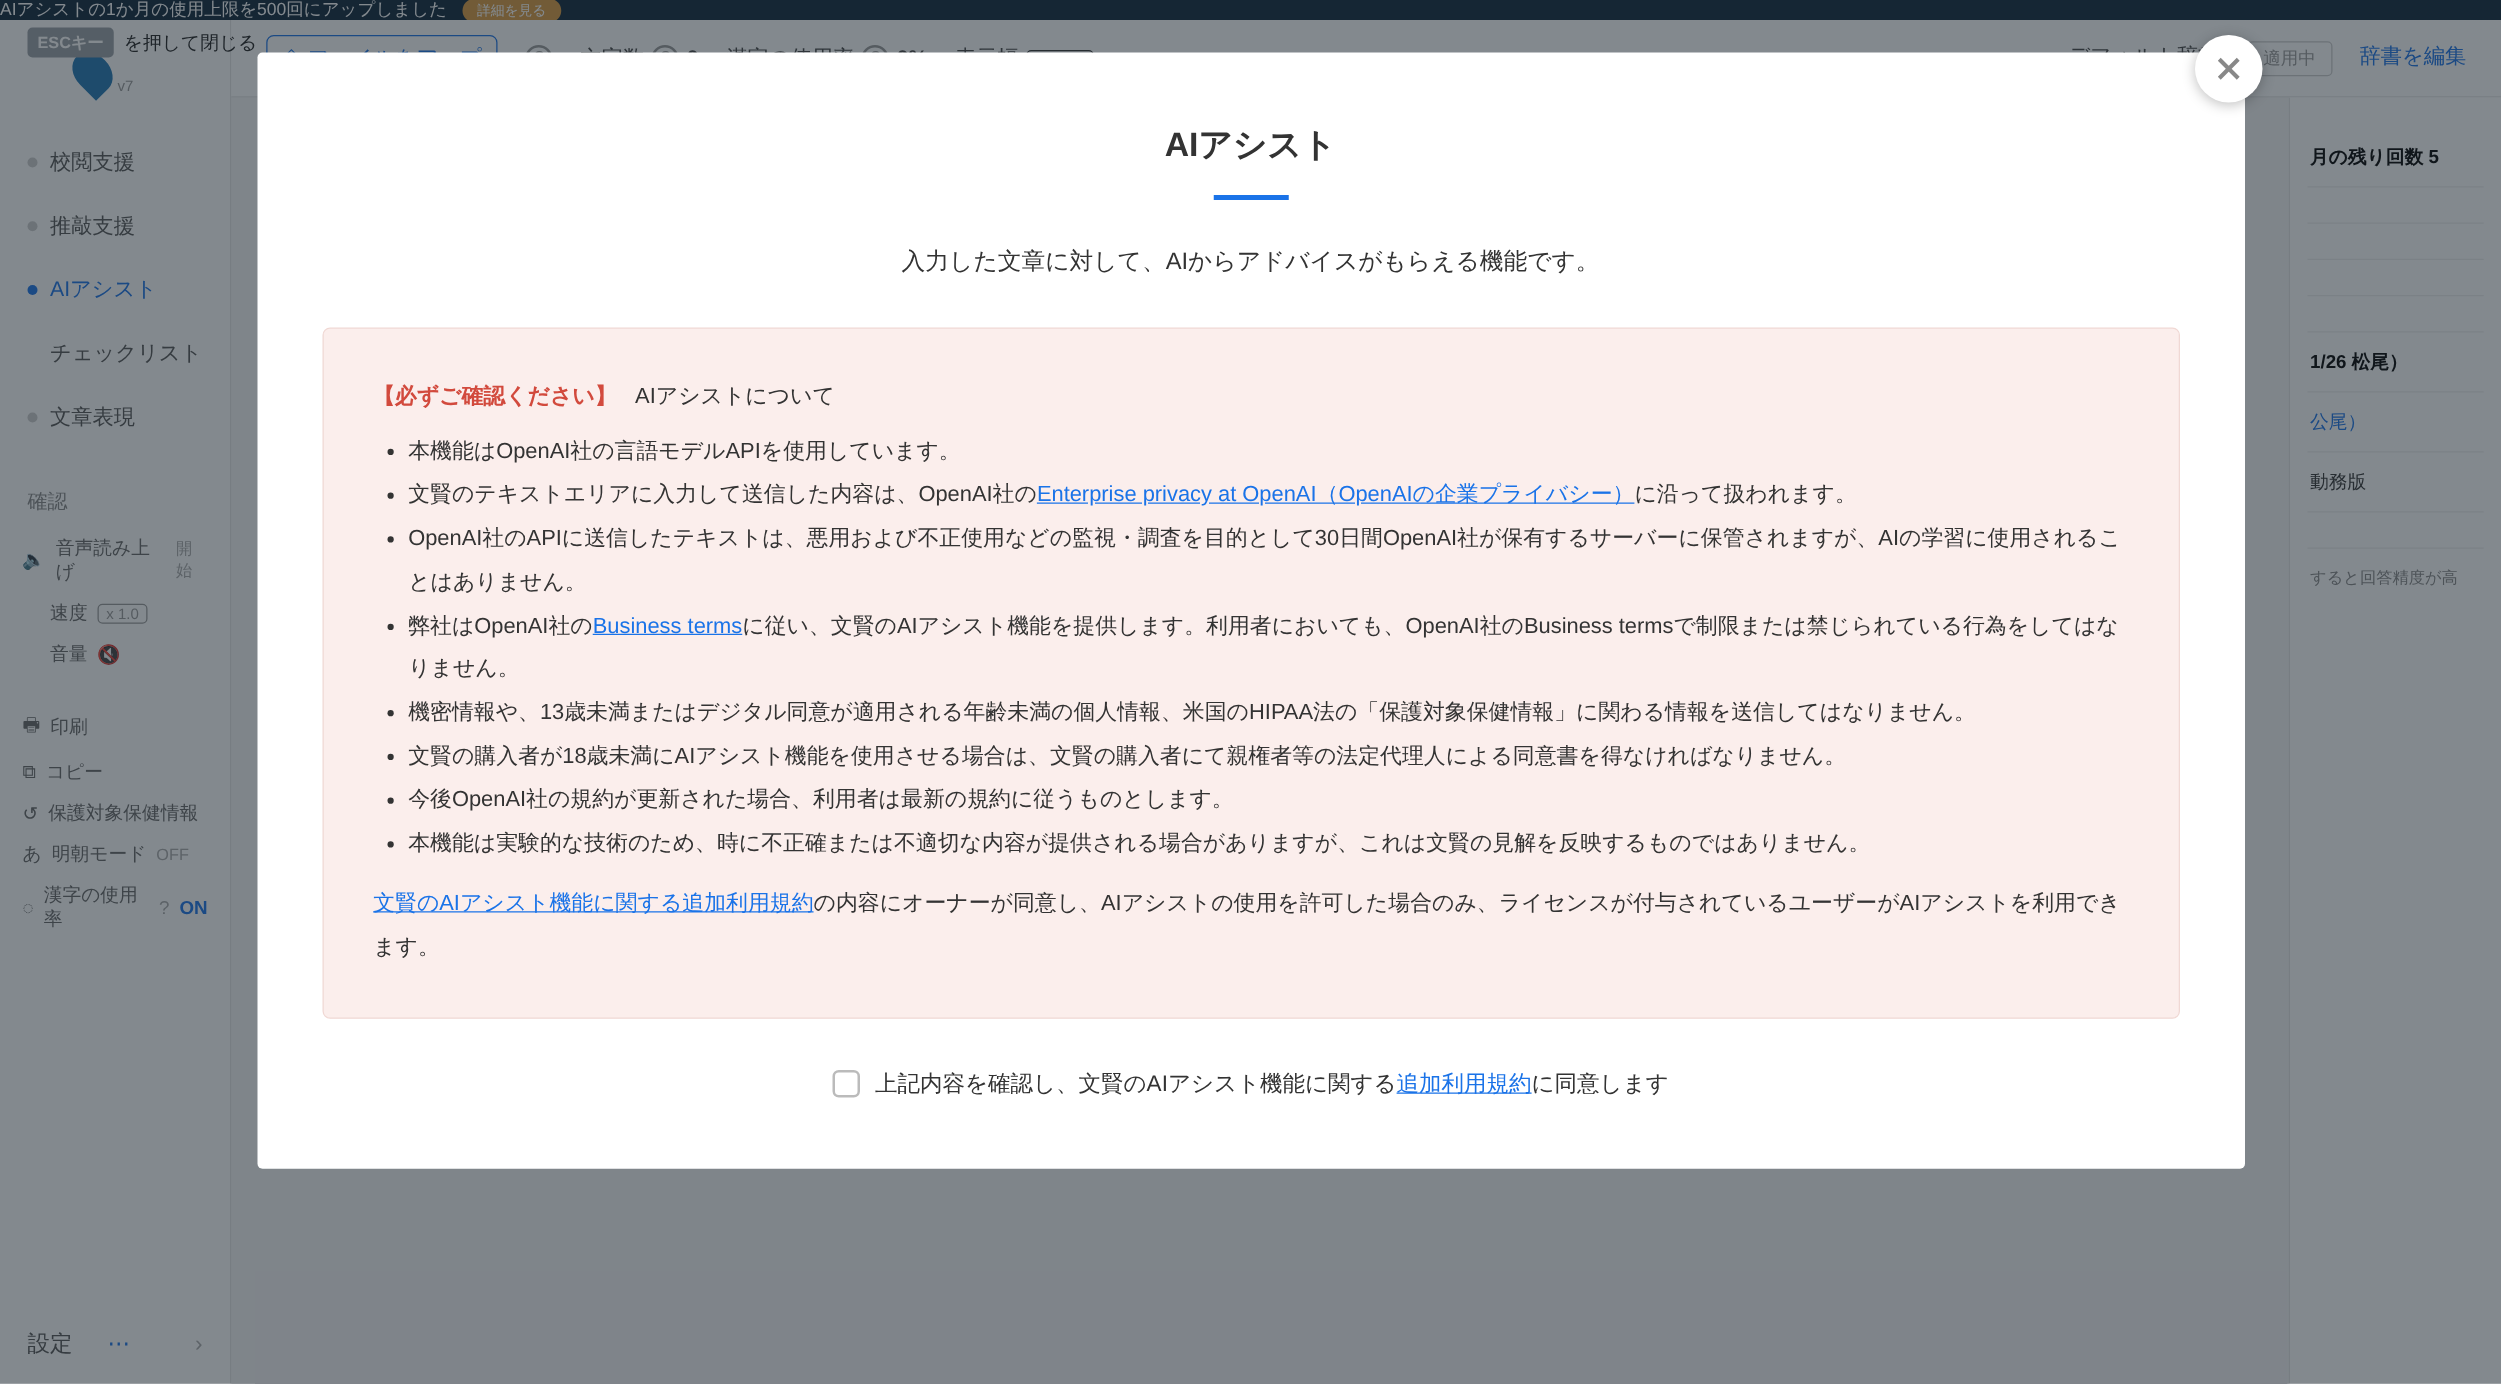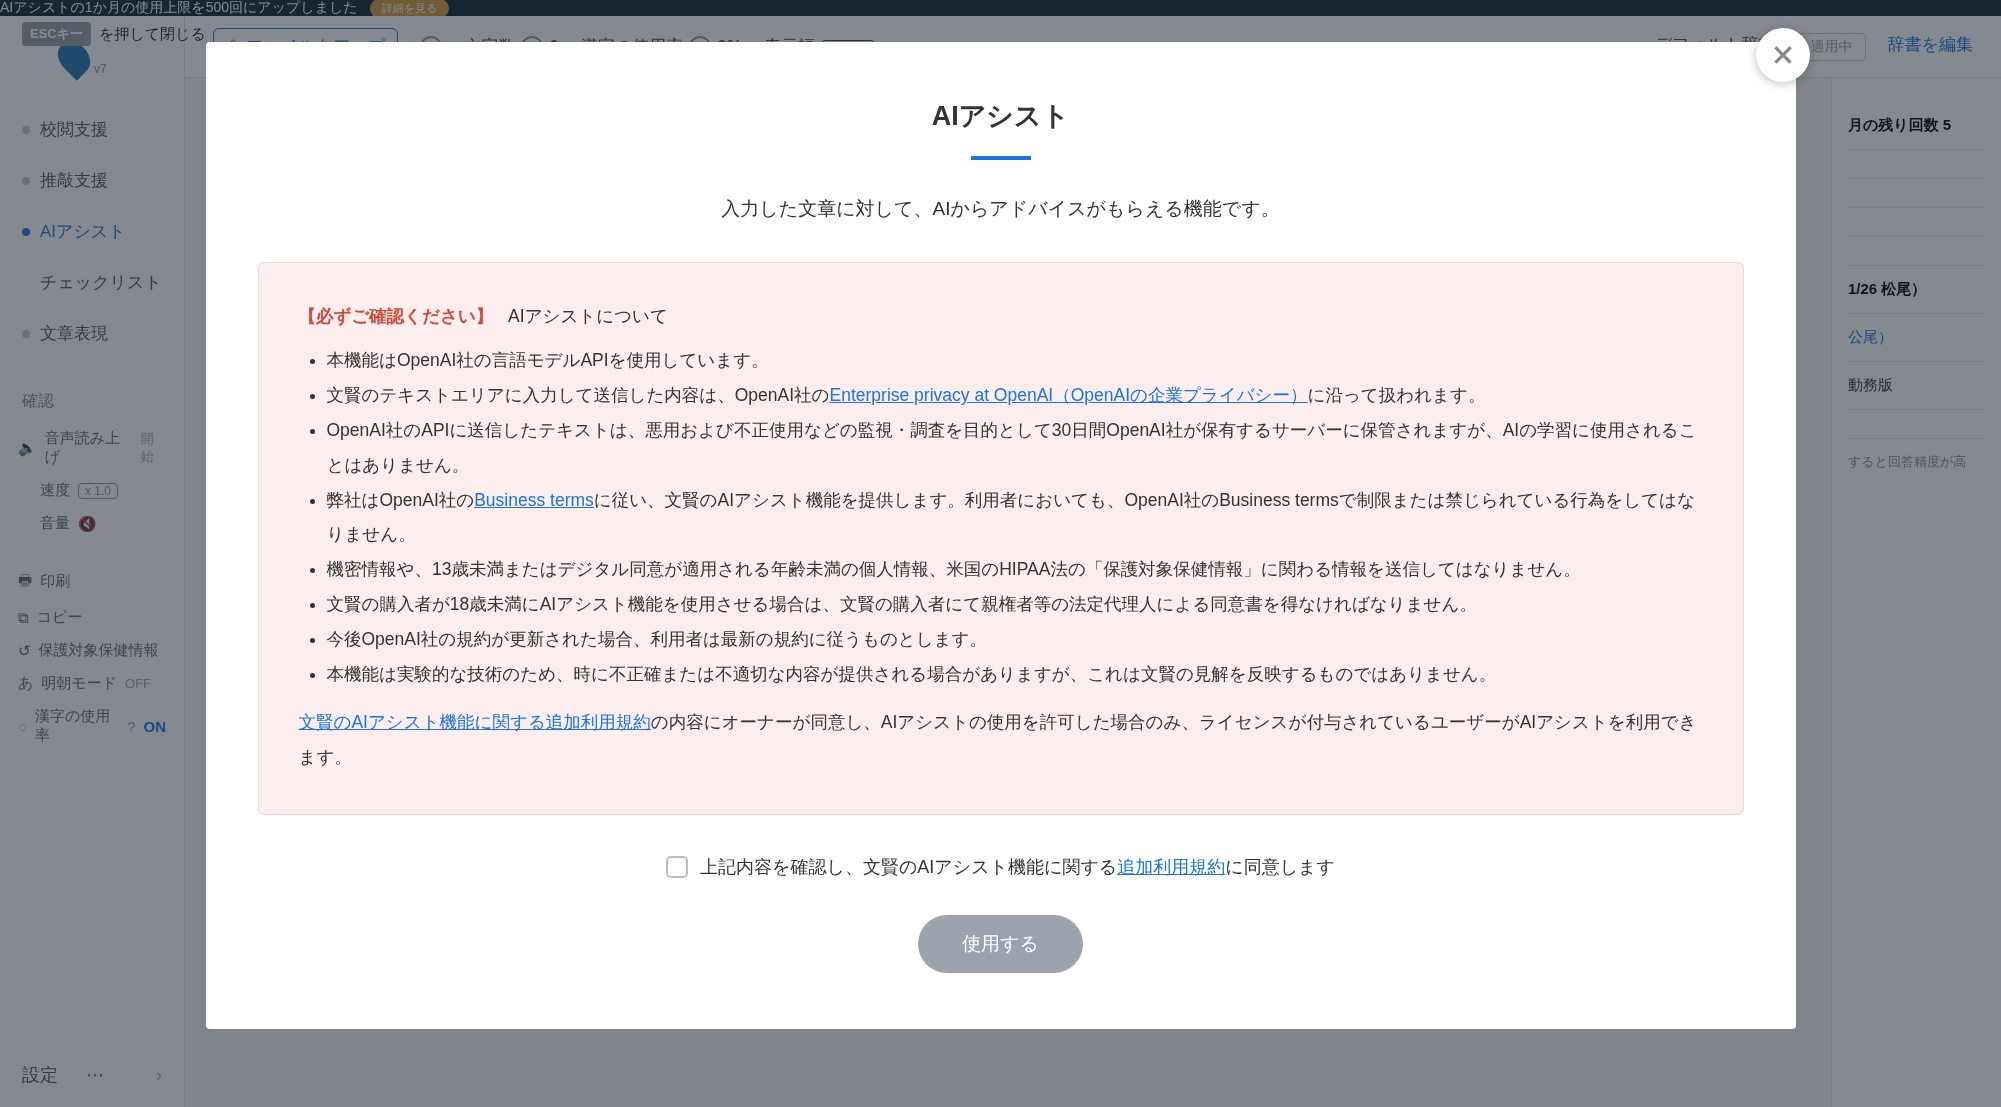--- a/index.html
+++ b/index.html
@@ -242,16 +242,15 @@
         </p>
       </div>
 
       <div class="consentrow">
         <div class="cb"></div>
         <div>
           <span>上記内容を確認し、文賢のAIアシスト機能に関する</span><a href="#">追加利用規約</a><span>に同意します</span>
         </div>
       </div>
 
-      <button class="usebtn">使用する</button>
     </div>
   </div>
 </div>
 
 </body></html>

